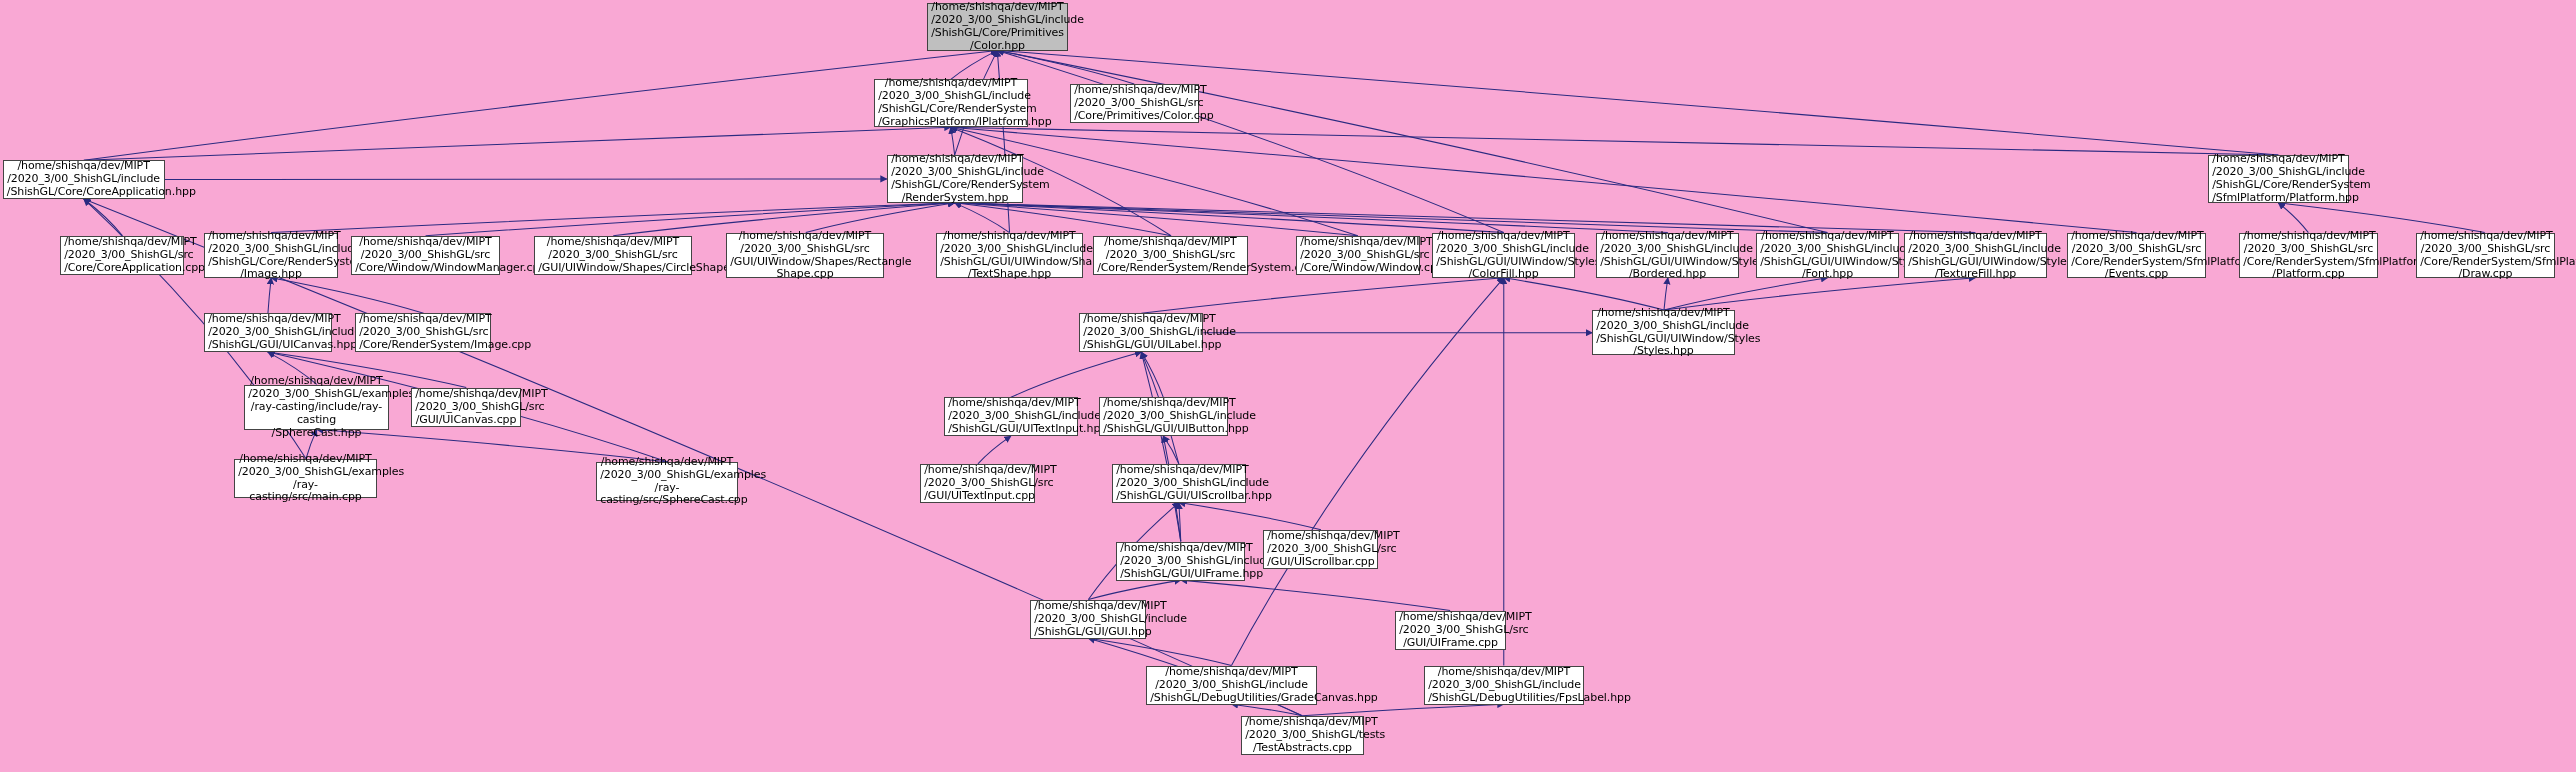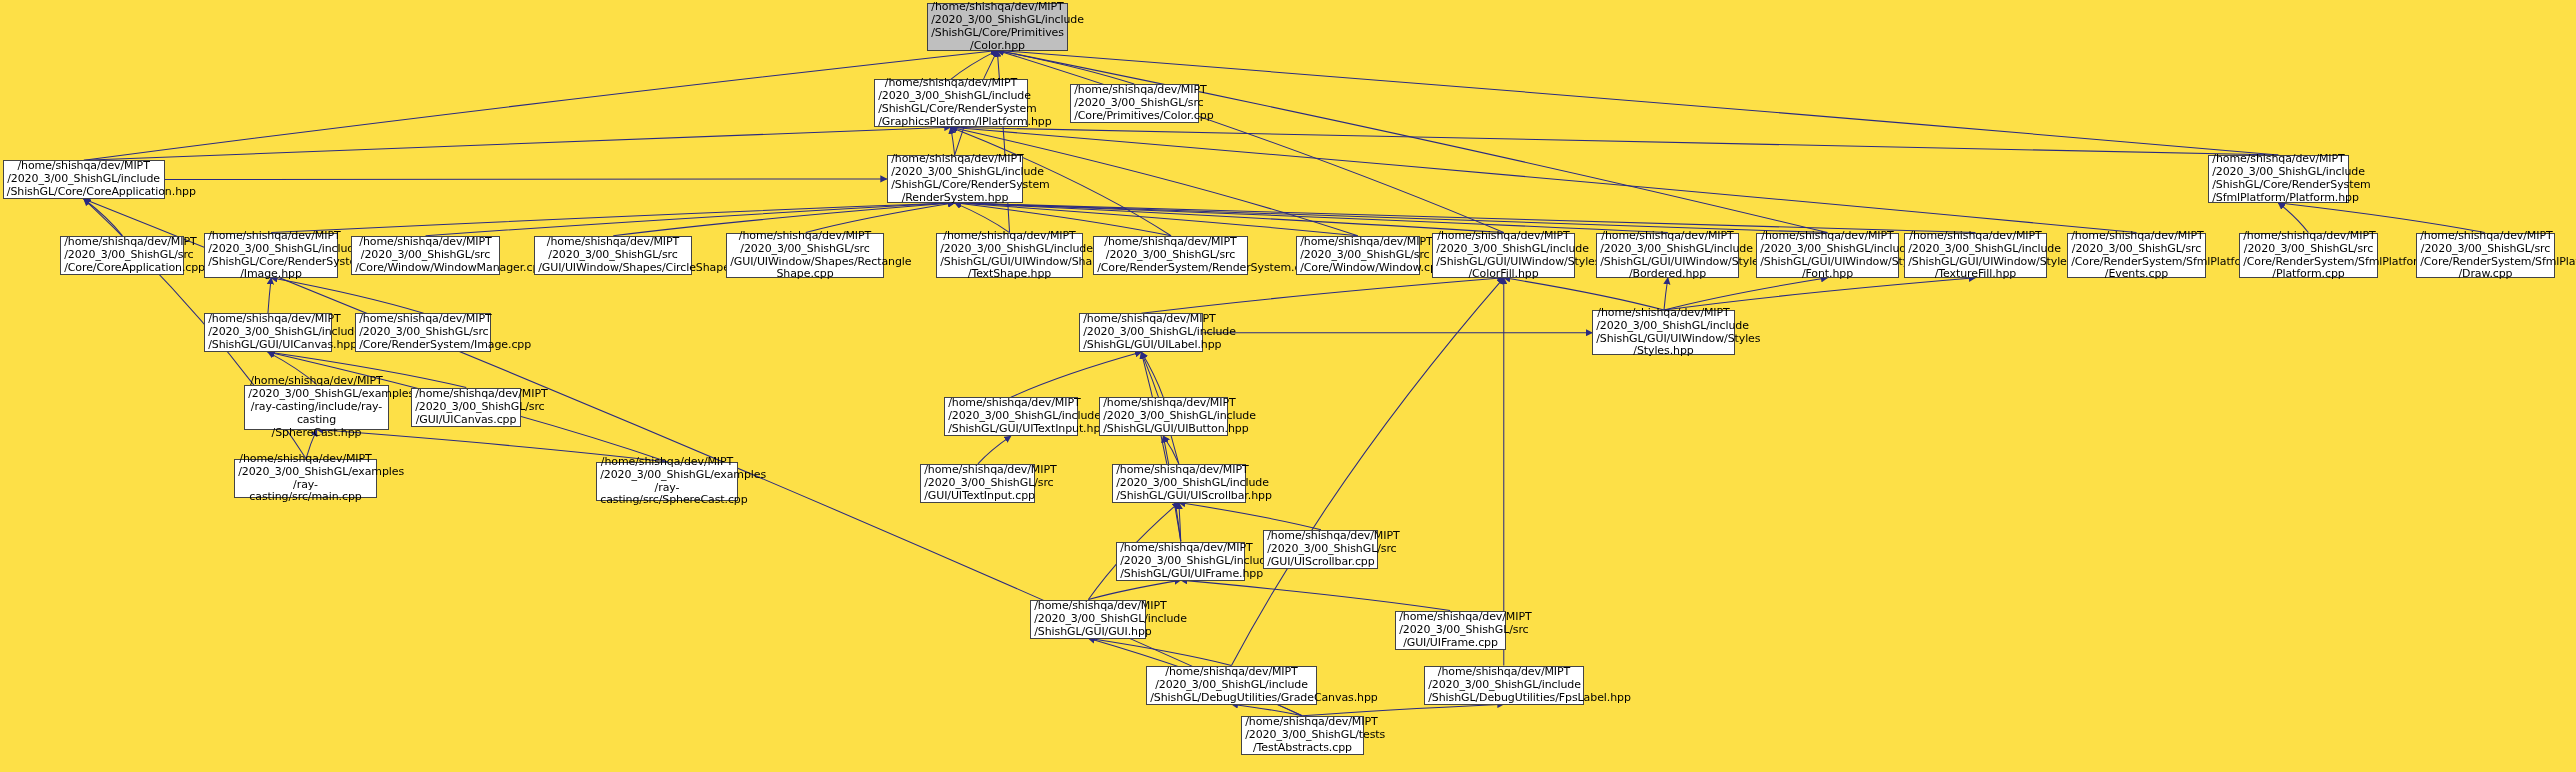--- a/index.html
+++ b/index.html
@@ -4,21 +4,21 @@
 <style>
   html, body {
     margin: 0;
     padding: 0;
     background: #ffffff;
   }
   #graph {
     position: relative;
     width: 2576px;
     height: 772px;
-    background: #fde047;
+    background: #f9a8d4;
     font-family: "DejaVu Sans", sans-serif;
     overflow: hidden;
   }
   #edges {
     position: absolute;
     left: 0;
     top: 0;
     width: 2576px;
     height: 772px;
     pointer-events: none;

